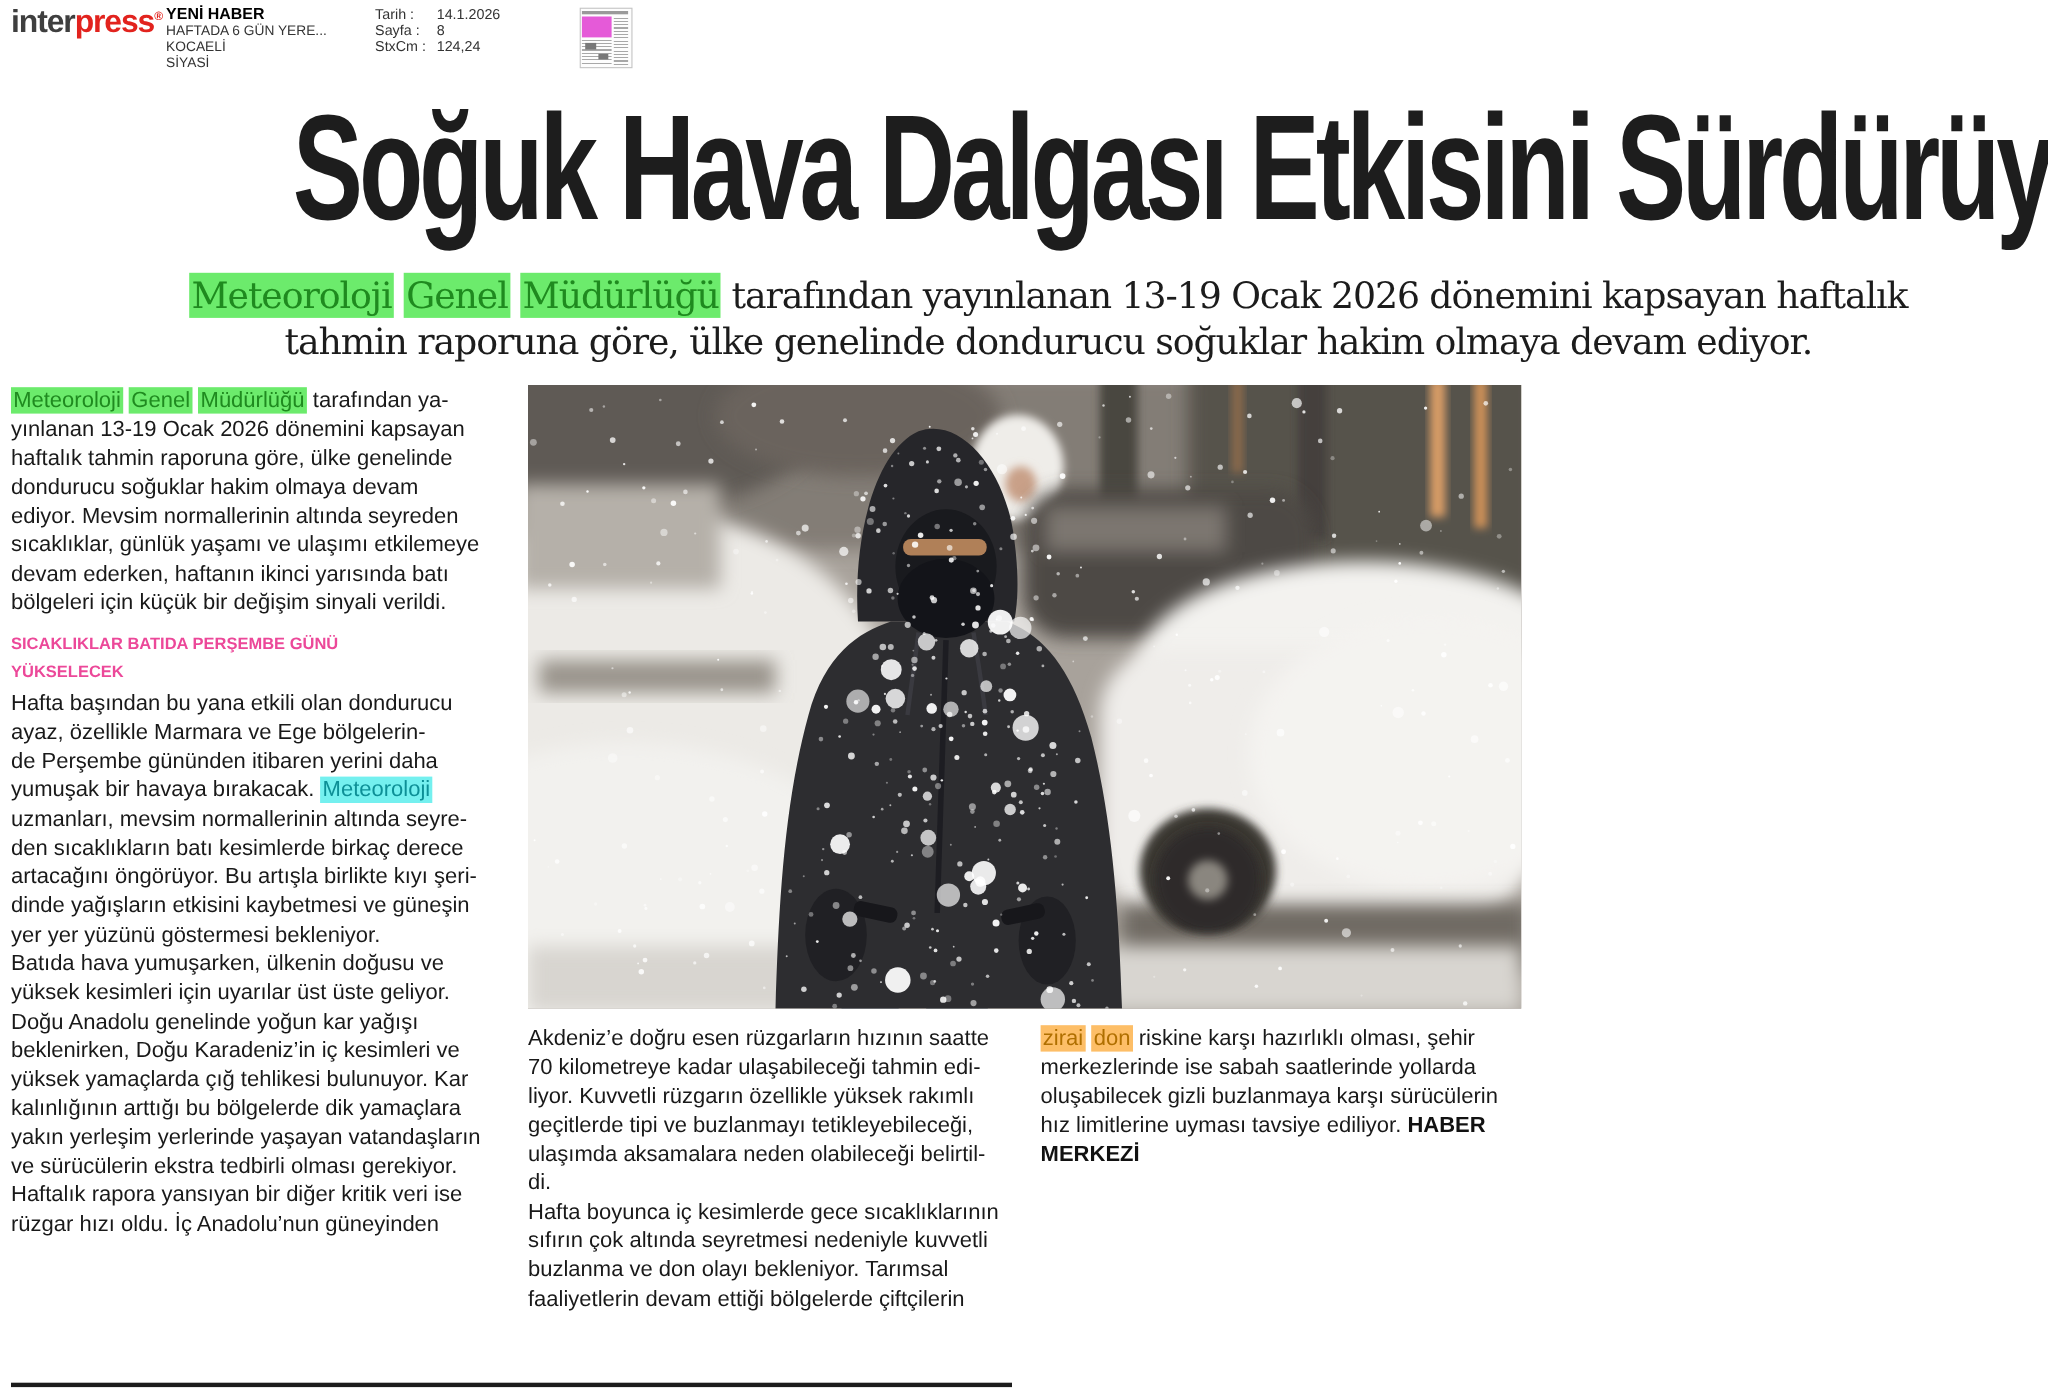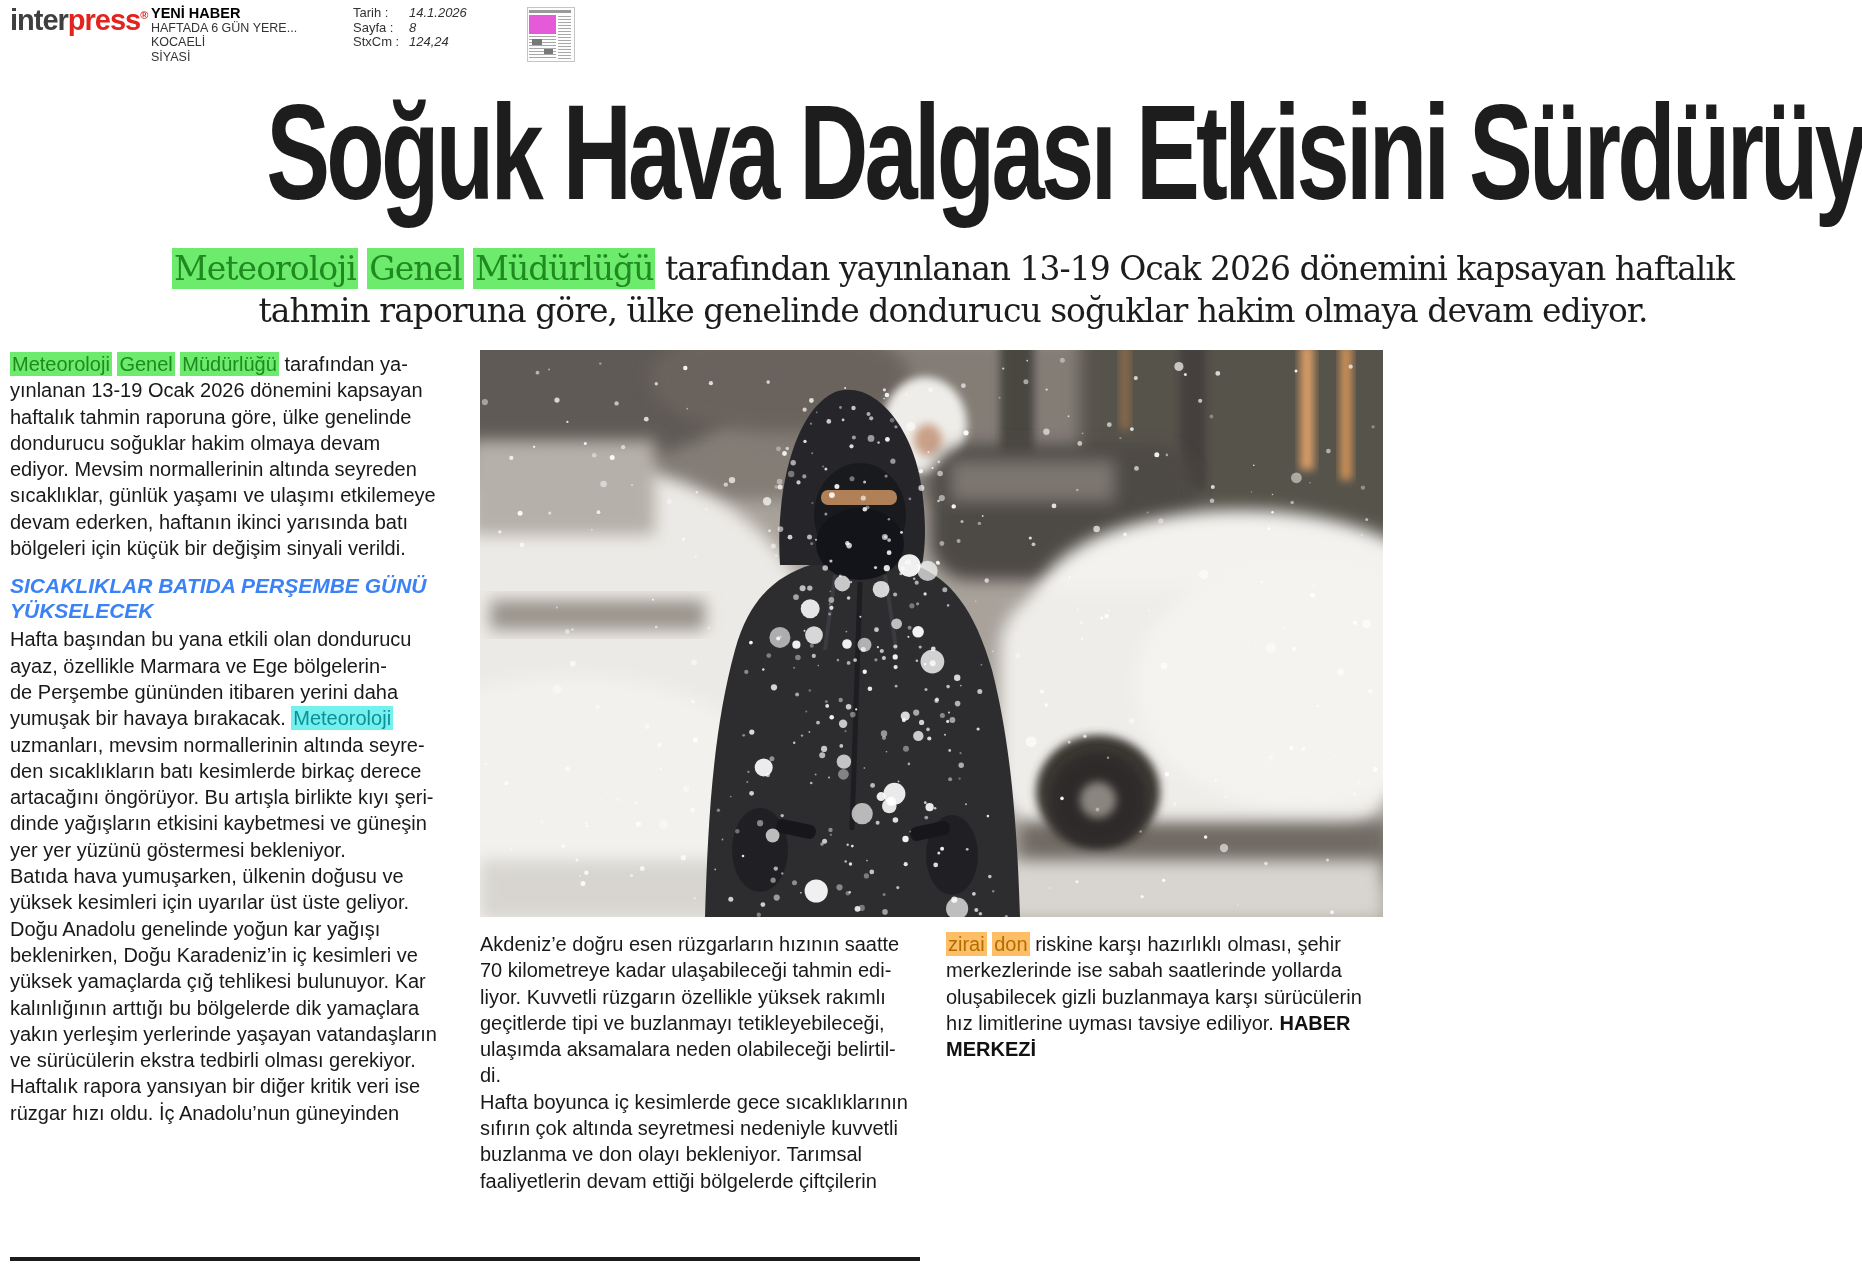--- a/index.html
+++ b/index.html
@@ -8,23 +8,23 @@
 
   
   .logo{position:absolute;left:10px;top:4px;font-size:29px;font-weight:bold;letter-spacing:-1px;}
   .logo .lg-dark{color:#3f3f3f;}
   .logo .lg-red{color:#e2231e;}
   .logo sup{font-size:11px;color:#e2231e;font-weight:bold;}
   .src{position:absolute;left:151px;top:6px;line-height:14.5px;}
   .src .src-name{font-size:14.5px;font-weight:bold;color:#000;}
   .src .src-line{font-size:12.5px;color:#333;}
   .meta{position:absolute;left:341px;top:6px;font-size:13px;color:#333;line-height:14.5px;}
-  .meta-row{display:flex;margin-left:12px;}
+  .meta-row{display:flex;}
   .meta-label{width:54px;}
-  .meta-value{margin-left:2px;font-style:italic;}
+  .meta-value{margin-left:2px;}
   .thumb{position:absolute;left:527px;top:7px;width:46px;height:53px;background:#fdfdfd;
          border:1px solid #c4c4c4;}
   .thumb>div{position:absolute;}
   .th-bar{left:1px;top:2px;width:42px;height:3px;background:#9a9a9a;}
   .th-mag{left:1px;top:7px;width:27px;height:19px;background:#e55ad8;}
   .th-colA{left:30px;top:8px;width:13px;height:44px;
            background:repeating-linear-gradient(#a8a8a8 0 1px,transparent 1px 3px);}
   .th-colB{left:1px;top:28px;width:27px;height:23px;
            background:repeating-linear-gradient(#a8a8a8 0 1px,transparent 1px 3px);}
   .th-ph1{left:4px;top:31px;width:10px;height:6px;background:#787878;}
@@ -37,22 +37,22 @@
   .lede{position:absolute;left:0;top:248px;width:1862px;text-align:center;
         font-family:"DejaVu Serif",serif;font-size:33px;line-height:42px;color:#1c1c1c;
         letter-spacing:-1px;white-space:pre-line;margin-left:22px;}
 
   
   .col{position:absolute;font-size:20px;line-height:26.3px;color:#191919;}
   .col-left{left:10px;top:351px;width:466px;}
   .col-mid{left:480px;top:931px;width:460px;}
   .col-right{left:946px;top:931px;width:446px;}
   .para{margin:0;white-space:pre-line;}
-  .sec-head{margin:12px 0 3px 0;font-weight:bold;font-size:21px;line-height:25px;
-            color:#3b82f6;white-space:pre-line;font-style:italic;}
+  .sec-head{margin:12px 0 3px 0;font-weight:bold;font-size:15px;line-height:25px;
+            color:#ec4899;white-space:pre-line;}
 
   
   .seg-green{background:#6ceb6c;color:#1f8a1f;padding:1px 2px;}
   .seg-cyan{background:#74f0ef;color:#0d8f96;padding:1px 2px;}
   .seg-orange{background:#fdbe67;color:#b06f00;padding:1px 2px;text-align:right;}
   .seg-bold{font-weight:bold;color:#111;}
 
   
   .photo{position:absolute;left:480px;top:350px;width:903px;height:567px;background:#a8a29b;overflow:hidden;}
   .photo svg{display:block;}

